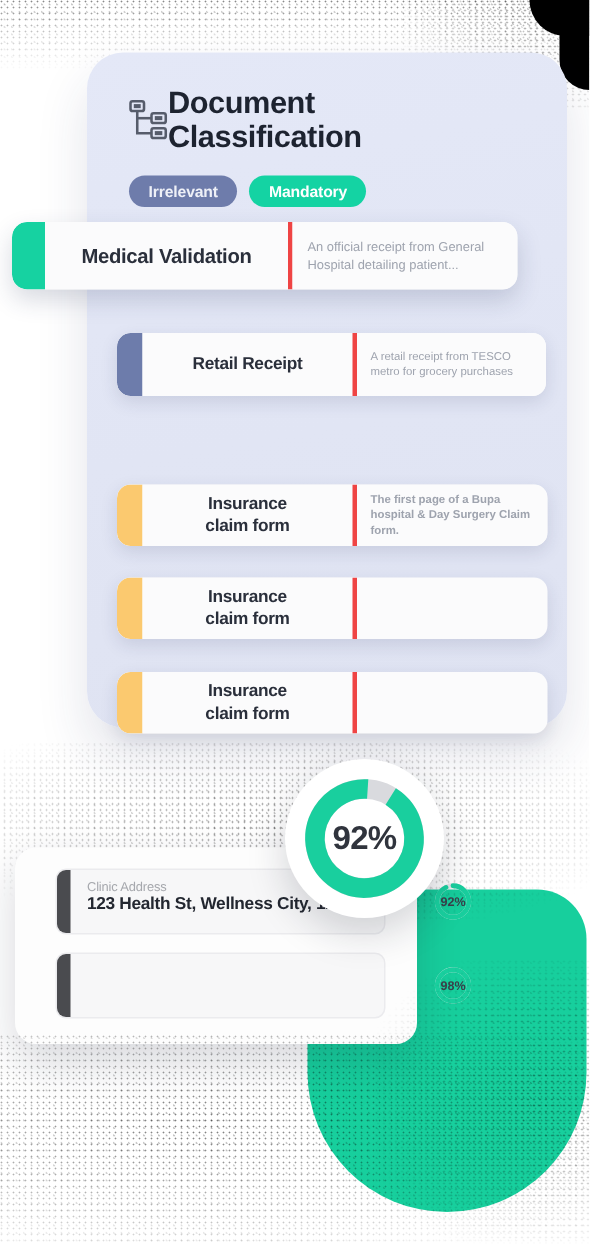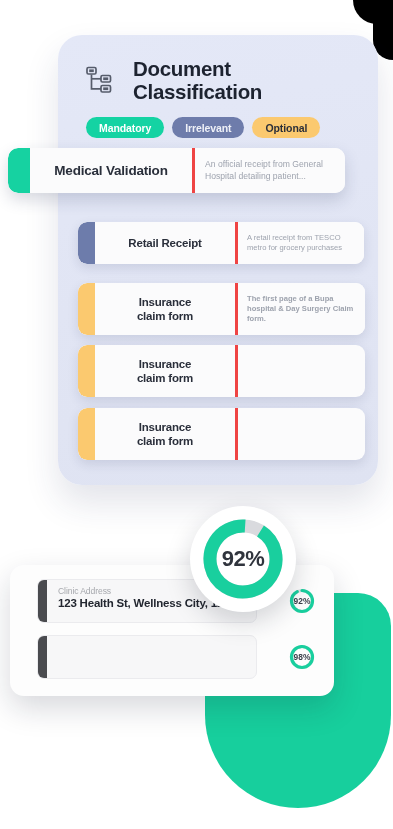--- a/index.html
+++ b/index.html
@@ -61,21 +61,21 @@
   }
 
   
   #main-card{
     position:absolute; left:58px; top:35px; width:320px; height:450px;
     background:linear-gradient(170deg,#e4e8f7 0%, #e1e5f4 55%, #dfe3f2 100%);
     border-radius:24px;
     box-shadow:0 18px 34px rgba(40,50,90,.13);
   }
   #card-header{
-    display:flex; align-items:center; gap:21px;
+    display:flex; align-items:center; gap:0;
     padding:22px 0 0 28px;
   }
   #hier-icon{ width:26px; height:28px; flex:none; }
   #title-block{
     font-size:20.5px; line-height:1.13; font-weight:bold; color:#1d2330;
     letter-spacing:-.3px;
   }
 
   
   #chip-row{ display:flex; gap:8px; padding:14px 0 0 28px; }
@@ -123,30 +123,30 @@
   }
   #row-medical .accent{ width:22px; border-radius:10px 0 0 10px; }
   #row-medical .doc-name{ width:165px; font-size:13.5px; }
   #row-medical .doc-desc{ flex:1; font-size:8.6px; padding:0 10px; }
 
   
   #row-retail{ left:78px; top:222px; width:286px; height:42px; }
   #row-retail .doc-name{ width:143px; font-size:11.5px; }
   #row-retail .doc-desc{ flex:1; font-size:7.6px; padding:0 9px; }
 
-  .row-claim{ left:78px; width:287px; height:52px; }
+  .row-claim{ left:78px; width:287px; height:41px;margin-top:40px; }
   .row-claim .doc-name{ width:143px; font-size:11.5px; line-height:1.22; }
   .row-claim .doc-desc{ flex:1; font-size:7.6px; padding:0 9px;font-weight:bold; }
   #row-claim-1{ top:283px; }
   #row-claim-2{ top:345px; }
   #row-claim-3{ top:408px; }
 
   
   #form-card{
-    position:absolute; left:10px; top:565px; width:324px; height:131px;
+    position:absolute; left:10px; top:565px; width:268px; height:131px;
     background:#fdfdfd; border-radius:14px;
     box-shadow:0 12px 30px rgba(20,25,45,.17);
   }
   .field{
     position:absolute; left:27px; width:220px; height:44px;
     background:#f7f7f8; border:1px solid #ebebee; border-radius:7px;
     display:flex; align-items:stretch; overflow:hidden;
   }
   .field-accent{ width:9px; flex:none; background:#4a4b4f; }
   .field-body{ padding:6px 0 0 11px; display:flex; flex-direction:column; gap:1px; }
@@ -200,23 +200,22 @@
         <path d="M5.5 8.5 V22.8 H15" fill="none" stroke="#565c6b" stroke-width="1.7"></path>
         <path d="M5.5 12.8 H15" fill="none" stroke="#565c6b" stroke-width="1.7"></path>
       </svg>
       <div id="title-block">
         <div>Document</div>
         <div>Classification</div>
       </div>
     </div>
 
     <div id="chip-row">
+      <div class="chip irrelevant">Irrelevant</div>
       <div class="chip mandatory">Mandatory</div>
-      <div class="chip irrelevant">Irrelevant</div>
-      <div class="chip optional">Optional</div>
     </div>
 
   </div>
 
   <div class="doc-row" id="row-medical">
     <div class="accent teal"></div>
     <div class="doc-name">Medical Validation</div>
     <div class="doc-desc">An official receipt from General Hospital detailing patient...</div>
   </div>
 

